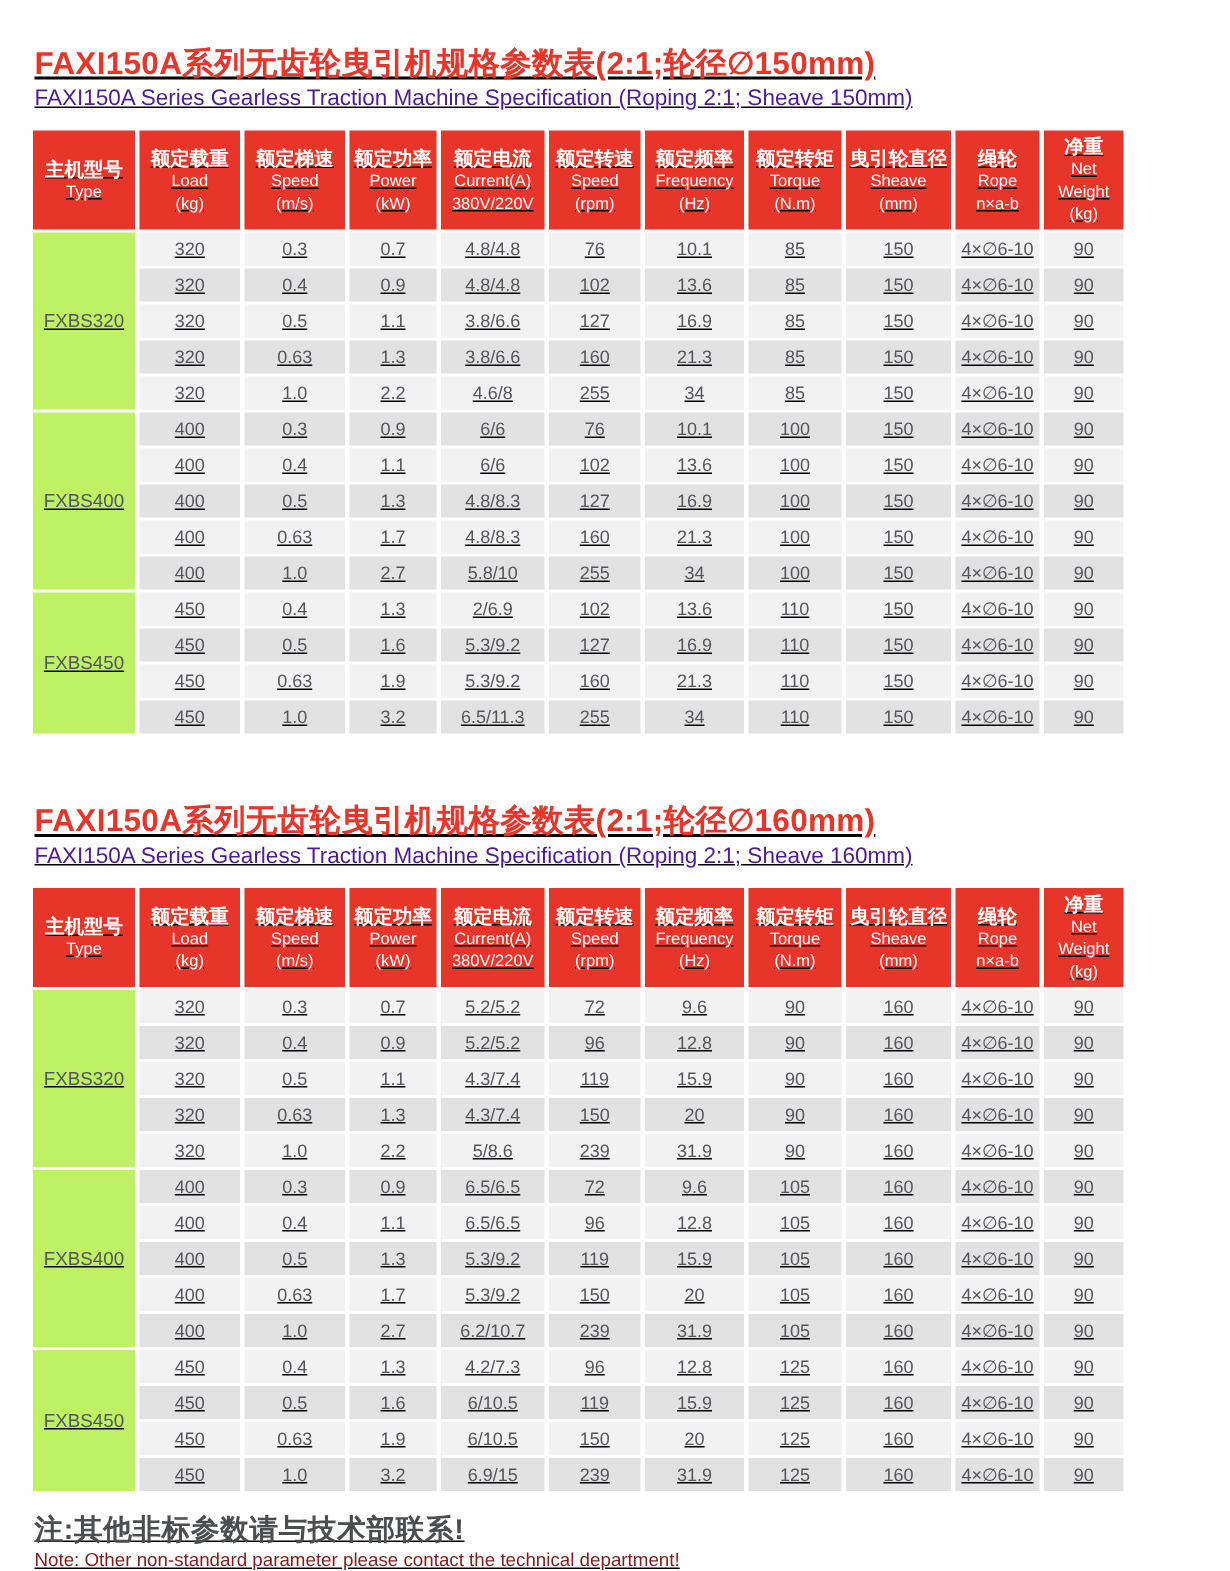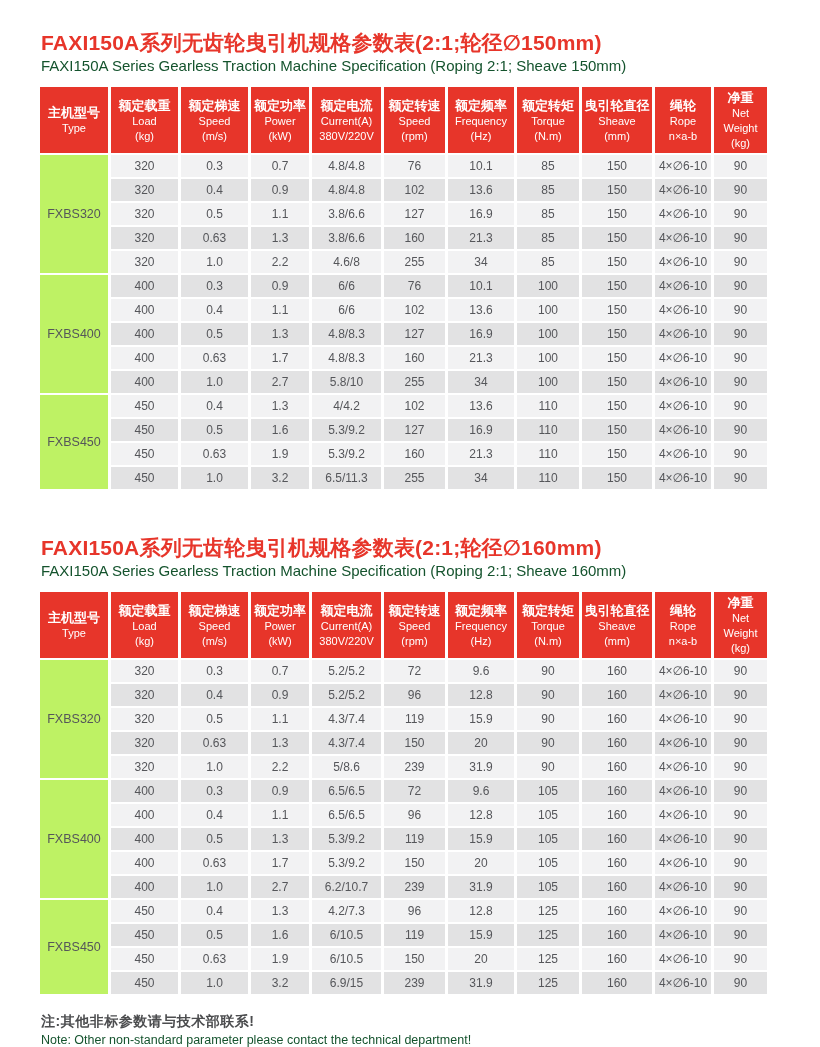--- a/index.html
+++ b/index.html
@@ -4,36 +4,36 @@
 <style>
   * { box-sizing: border-box; }
   html, body { margin: 0; padding: 0; }
   body {
     width: 820px;
     height: 1047px;
     background: #ffffff;
     font-family: "Liberation Sans", "DejaVu Sans", sans-serif;
     overflow: hidden;
   }
-  .page { padding: 30px 0 0 41px; }
+  .page { padding: 30px 0 0 23px; text-decoration: underline; }
 
   .title-cn {
     margin: 0;
     font-size: 21px;
     line-height: 26px;
     font-weight: 700;
     color: #e7352a;
     letter-spacing: 0.2px;
   }
   .title-en {
     margin: 1px 0 0 0;
     font-size: 15px;
     line-height: 17px;
     font-weight: 400;
-    color: #14532d;
+    color: #4c1d95;
   }
 
   .spec-table {
     border-collapse: separate;
     border-spacing: 3px 2px;
     margin: 11px 0 0 -4px;
     table-layout: fixed;
   }
   
   .c1{width:68px}.c2{width:67px}.c3{width:67px}.c4{width:58px}.c5{width:69px}
@@ -62,32 +62,32 @@
   }
   .spec-table tr.light .data-cell { background: #f2f2f3; }
   .spec-table tr.dark  .data-cell { background: #e2e2e3; }
   .spec-table td.type-cell { background: #bef264; font-size: 12.5px; }
 
   .section-2 { margin-top: 44px; }
 
   .footnote { margin-top: 16px; }
   .note-cn {
     margin: 0;
-    font-size: 14px;
+    font-size: 19px;
     line-height: 18px;
     font-weight: 700;
     color: #4c4d4f;
     letter-spacing: 0.5px;
   }
   .note-en {
     margin: 3px 0 0 0;
     font-size: 12.5px;
     line-height: 15px;
     font-weight: 400;
-    color: #14532d;
+    color: #7f1d1d;
   }
 </style>
 </head>
 <body>
 
 <div class="page">
 
   <section class="section-1">
     <h1 class="title-cn">FAXI150A系列无齿轮曳引机规格参数表(2:1;轮径∅150mm)</h1>
     <h2 class="title-en">FAXI150A Series Gearless Traction Machine Specification (Roping 2:1; Sheave 150mm)</h2>
@@ -284,21 +284,21 @@
             <td class="data-cell">100</td>
             <td class="data-cell">150</td>
             <td class="data-cell">4×∅6-10</td>
             <td class="data-cell">90</td>
           </tr>
           <tr class="light">
             <td rowspan="4" class="type-cell">FXBS450</td>
             <td class="data-cell">450</td>
             <td class="data-cell">0.4</td>
             <td class="data-cell">1.3</td>
-            <td class="data-cell">4/4.2</td>
+            <td class="data-cell">2/6.9</td>
             <td class="data-cell">102</td>
             <td class="data-cell">13.6</td>
             <td class="data-cell">110</td>
             <td class="data-cell">150</td>
             <td class="data-cell">4×∅6-10</td>
             <td class="data-cell">90</td>
           </tr>
           <tr class="dark">
             <td class="data-cell">450</td>
             <td class="data-cell">0.5</td>

